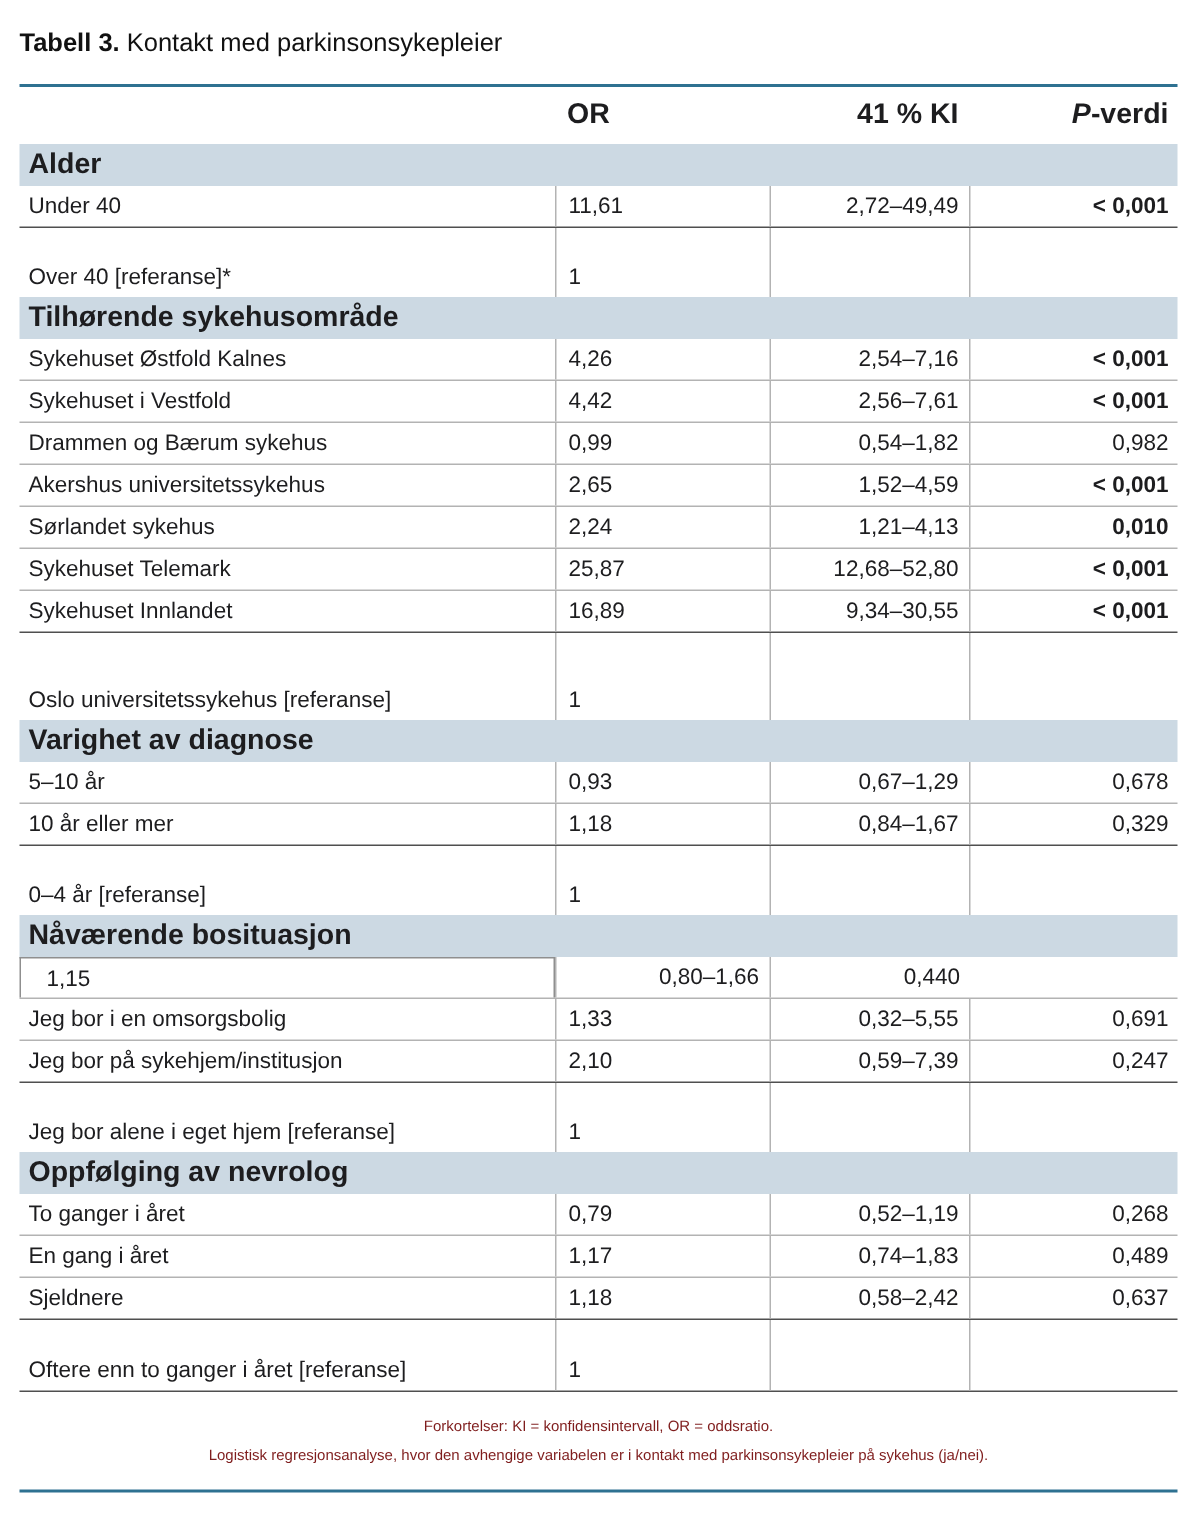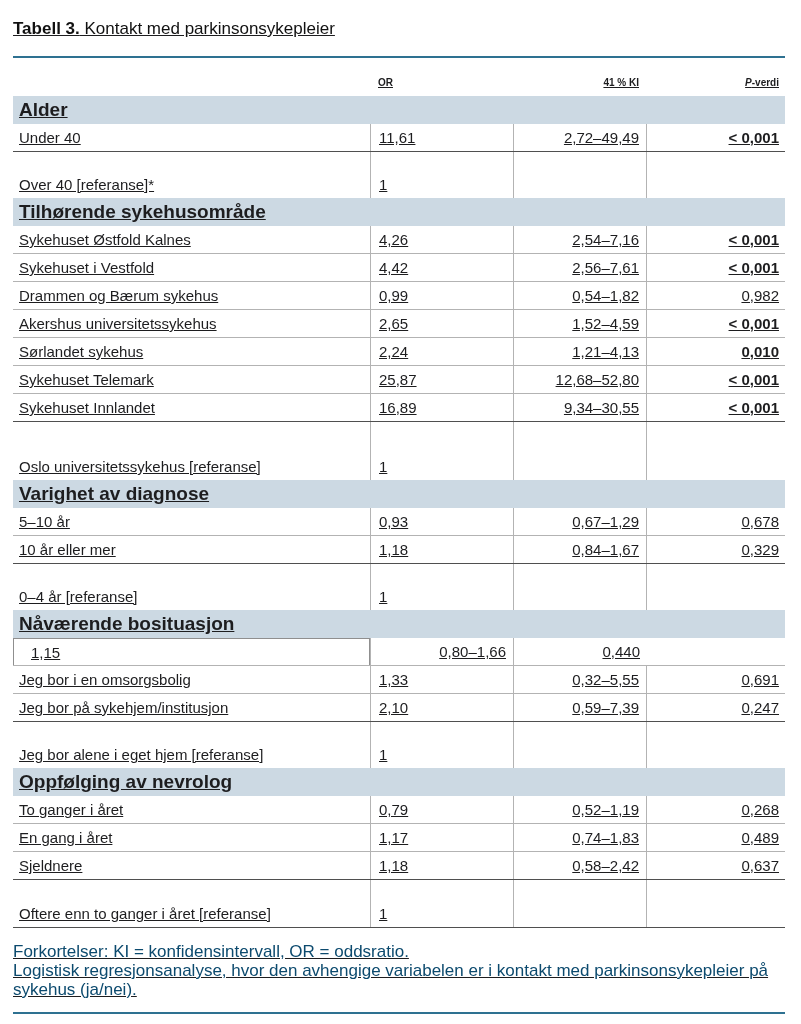--- a/index.html
+++ b/index.html
@@ -9,37 +9,37 @@
     --light-line:#b3b3b3;
     --text:#1d1d1f;
   }
   *{box-sizing:border-box;margin:0;padding:0;}
   html,body{background:#ffffff;}
   body{
     width:801px;height:1024px;overflow:hidden;
     font-family:"Liberation Sans","DejaVu Sans",sans-serif;
     color:var(--text);
   }
-  .page{padding:18px 15px 0 13px;width:764px;text-decoration:underline;}
+  .page{padding:18px 15px 0 13px;width:764px;}
   .content{width:772px;}
 
   .title{font-size:17px;line-height:22px;color:#111;}
   .title .bold{font-weight:bold;}
 
   .rule{height:2px;background:var(--rule-blue);margin-top:16px;}
   .rule.bottom{margin-top:13px;}
 
   
   .grid-row{
     display:grid;
     grid-template-columns:357px 143px 133px 139px;
     align-items:center;
     font-size:15px;
   }
-  .t-header-row{height:38px;align-items:end;padding-bottom:8px;font-weight:bold;font-size:10px;}
+  .t-header-row{height:38px;align-items:end;padding-bottom:8px;font-weight:bold;font-size:19px;}
   .t-header-row .cell-or{padding-left:8px;}
   .t-header-row .cell-ki,.t-header-row .cell-p{text-align:right;}
   .t-header-row .cell-ki{padding-right:7px;}
   .t-header-row .cell-p{padding-right:6px;}
   .t-header-row i{font-style:italic;}
 
   .t-band{
     height:28px;display:flex;align-items:center;
     background:var(--band-bg);
     font-weight:bold;font-size:19px;
@@ -58,21 +58,21 @@
   .t-ref .cell-or{align-items:flex-end;}
   .cell-ki{text-align:right;padding-right:7px;border-left:1px solid var(--light-line);height:100%;display:flex;align-items:center;justify-content:flex-end;}
   .cell-p{text-align:right;padding-right:6px;border-left:1px solid var(--light-line);height:100%;display:flex;align-items:center;justify-content:flex-end;}
   .t-header-row .cell-or,.t-header-row .cell-ki,.t-header-row .cell-p{border-left:none;height:auto;display:block;}
   .p-bold{font-weight:bold;}
   .or-boxed{border:1px solid #8f8f8f;border-bottom:none;padding-left:17px;}
 
   #table-wrap{border-bottom:1.5px solid var(--dark-line);}
 
   .footnotes{margin-top:14px;}
-  .footnotes p{font-size:17px;line-height:19px;color:#0c4a6e;}
+  .footnotes p{font-size:10px;line-height:19px;color:#7f1d1d;text-align:center;}
 </style>
 </head>
 <body>
 
 <div class="page">
   <div class="content">
 
     <div class="title">
       <span class="bold">Tabell 3.</span><span> Kontakt med parkinsonsykepleier</span>
     </div>

